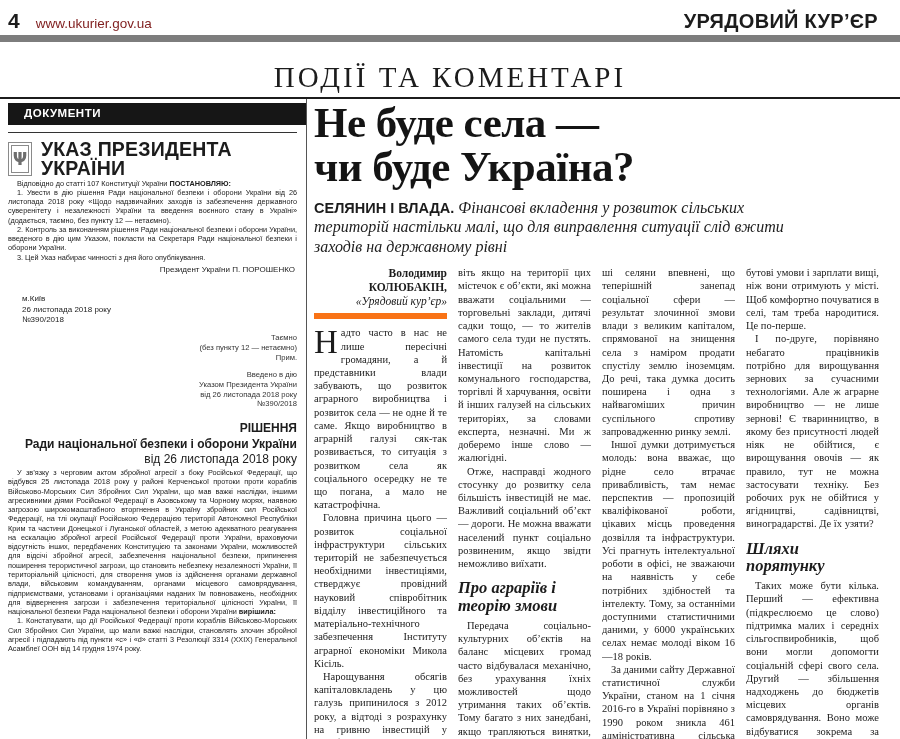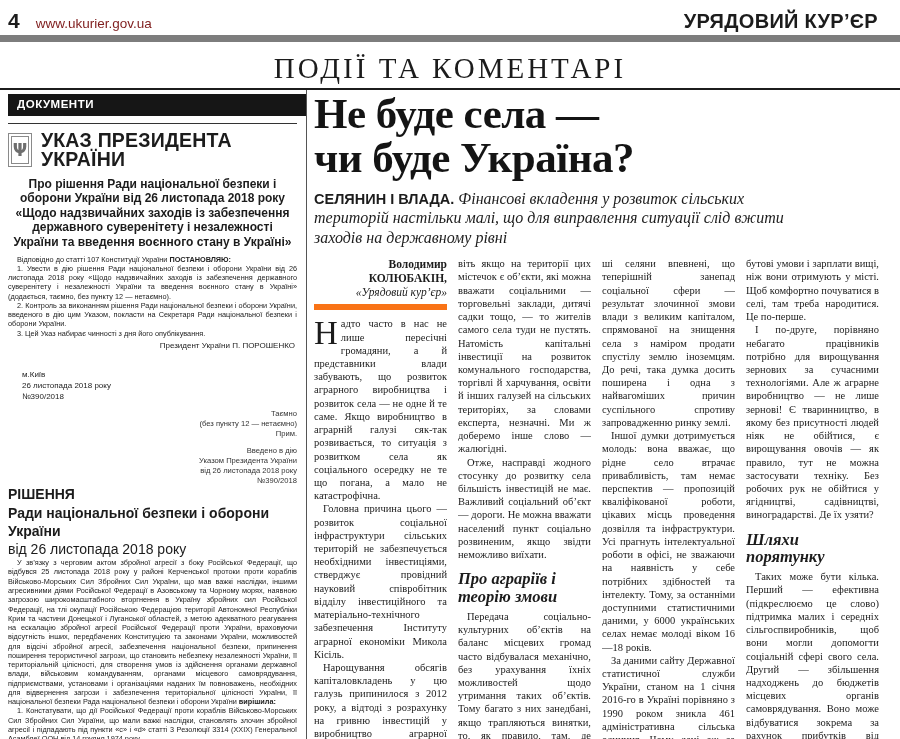--- a/index.html
+++ b/index.html
@@ -8,40 +8,40 @@
     width:900px; height:739px; background:#ffffff; color:#1c1c1c;
     position:relative; overflow:hidden; margin:0 auto;
     font-family:"Liberation Serif", serif;
   }
   
   .hrow { display:flex; align-items:baseline; padding:9px 22px 2px 8px; }
   .pagenum { font:bold 21px "Liberation Sans", sans-serif; }
   .site { font:13.5px "Liberation Sans", sans-serif; color:#7f1d1d; margin-left:16px; }
   .masthead { margin-left:auto; font:bold 20px "Liberation Sans", sans-serif; letter-spacing:.3px; }
   .graybar { height:7px; background:#7d7d7d; }
-  .section-title { text-align:center; font:400 29px/1.0 "Liberation Serif", serif; letter-spacing:3px; padding:12px 0 5px; }
+  .section-title { text-align:center; font:400 29px/1.0 "Liberation Serif", serif; letter-spacing:3px; padding:21px 0 5px; }
   .section-rule { border-top:2px solid #1c1c1c; }
 
   
   .content { display:flex; position:relative; height:652px; overflow:hidden; }
   .doc-col { width:306px; padding:4px 9px 0 8px; font-family:"Liberation Sans", sans-serif; overflow:hidden; }
   .v-rule { width:1px; background:#555; }
   .article { flex:1; padding:0 20px 0 7px; overflow:hidden; }
 
   
-  .doc-label-bar { background:#161616; color:#fff; font:bold 11.5px/1 "Liberation Sans", sans-serif; letter-spacing:.5px; padding:5px 9px 5px; width:311px; }
+  .doc-label-bar { background:#161616; color:#fff; font:bold 11.5px/1 "Liberation Sans", sans-serif; letter-spacing:.5px; padding:5px 16px 5px; width:311px; }
   .decree-head { border-top:1px solid #333; margin-top:7px; padding-top:7px; display:flex; align-items:center; justify-content:center; gap:9px; }
   .emblem-box { width:26px; height:34px; border:1px solid #8a8a8a; box-shadow:inset 0 0 0 2px #fff, inset 0 0 0 3px #8a8a8a; display:flex; align-items:center; justify-content:center; color:#6e6e6e; font:bold 17px "DejaVu Sans", sans-serif; }
   .decree-title { font:600 19.5px/1 "Liberation Sans", sans-serif; letter-spacing:.2px; }
   .decree-subtitle { font:bold 12px/1.22 "Liberation Sans", sans-serif; text-align:center; margin:7px 4px 5px; }
   .doc-p { font-size:7.3px; line-height:1.27; text-align:justify; text-indent:9px; color:#222; }
   .doc-sig { text-align:right; font-size:8px; margin:3px 2px 20px 0; }
   .doc-place { font-size:8px; line-height:1.35; margin-left:14px; }
   .cblock { text-align:right; font-size:7.6px; line-height:1.3; margin-top:7px; color:#333; }
-  .dhead { text-align:left; font-size:14px; line-height:1.3; margin-top:0; }
+  .dhead { text-align:right; font-size:12px; line-height:1.3; margin-top:12px; }
   .dhead .b { font-weight:bold; }
   .decision-title { font:bold 12.5px/1.22 "Liberation Sans", sans-serif; text-align:center; margin:8px 2px 4px; }
 
   
   .headline { font:bold 43px/1.02 "Liberation Serif", serif; color:#141414; letter-spacing:-.5px; margin:2px 0 9px; }
   .headline span { display:block; }
   .lead { width:508px; font-size:16px; line-height:1.22; margin-bottom:10px; }
   .lead-label { font:bold 14.5px "Liberation Sans", sans-serif; }
   .lead-text { font-style:italic; }
   .cols { display:flex; gap:11px; }
@@ -73,21 +73,20 @@
     <aside class="doc-col">
       <div class="doc-label-bar">ДОКУМЕНТИ</div>
 
       <div class="decree-head">
         <span class="emblem-box">
             <span>Ψ</span>
           </span>
         <span class="decree-title">УКАЗ ПРЕЗИДЕНТА УКРАЇНИ</span>
       </div>
 
-      <div class="decree-subtitle">Про рішення Ради національної безпеки і оборони України від 26 листопада 2018 року «Щодо надзвичайних заходів із забезпечення державного суверенітету і незалежності України та введення воєнного стану в Україні»</div>
 
       <p class="doc-p"><span>Відповідно до статті 107 Конституції України </span><b>ПОСТАНОВЛЯЮ:</b></p>
       <p class="doc-p">1. Увести в дію рішення Ради національної безпеки і оборони України від 26 листопада 2018 року «Щодо надзвичайних заходів із забезпечення державного суверенітету і незалежності України та введення воєнного стану в Україні» (додається, таємно, без пункту 12 — нетаємно).</p>
       <p class="doc-p">2. Контроль за виконанням рішення Ради національної безпеки і оборони України, введеного в дію цим Указом, покласти на Секретаря Ради національної безпеки і оборони України.</p>
       <p class="doc-p">3. Цей Указ набирає чинності з дня його опублікування.</p>
 
       <div class="doc-sig">Президент України  П. ПОРОШЕНКО</div>
       <div class="doc-place">
         <div>м.Київ</div>
         <div>26 листопада 2018 року</div>

